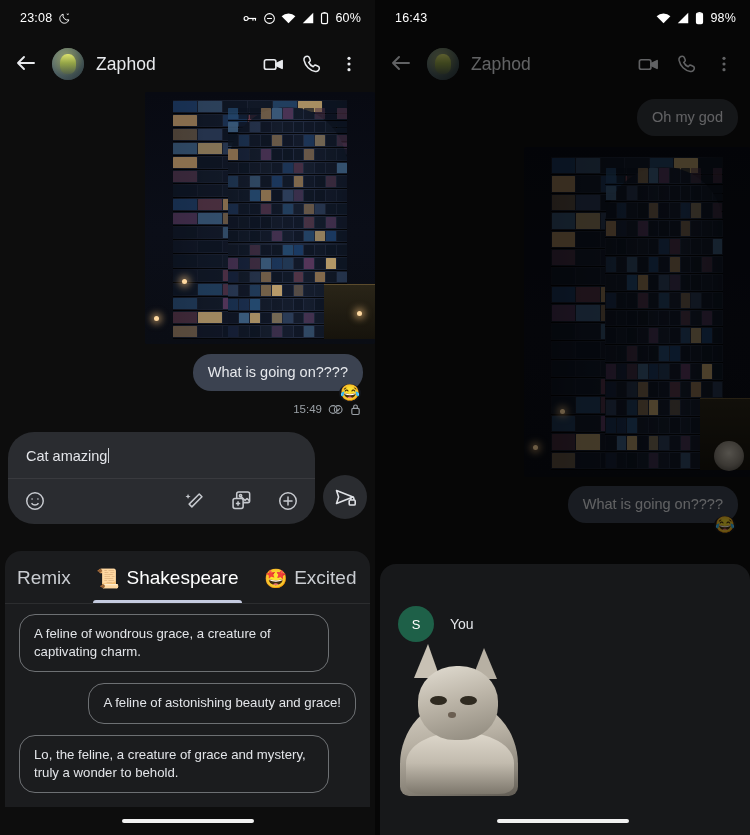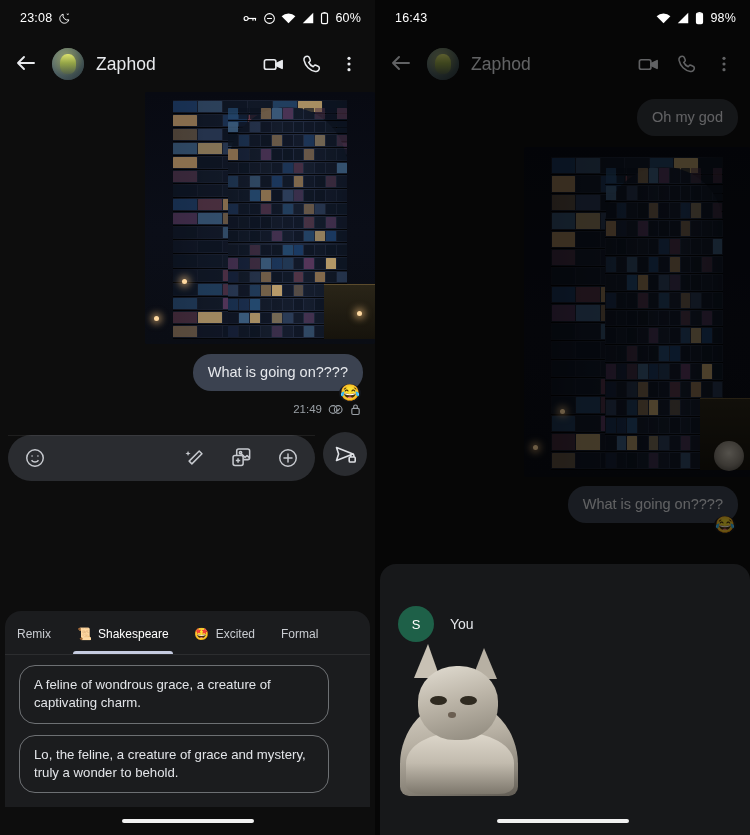--- a/index.html
+++ b/index.html
@@ -129,21 +129,21 @@
   }
 
   
   .suggest {
     position: absolute; left: 5px; right: 5px; bottom: 28px;
     background: #1b1c1e; border-radius: 16px 16px 0 0;
     padding-top: 2px;
   }
   .tabs { display: flex; align-items: center; padding: 0 12px; position: relative; }
   .tab {
-    padding: 14px 0 13px; margin-right: 26px; font-size: 12px;
+    padding: 14px 0 13px; margin-right: 26px; font-size: 19px;
     color: #c9ccd1; display: flex; align-items: flex-start; gap: 6px;
     position: relative; white-space: nowrap;
   }
   .tab.active { color: #ffffff; }
   .tab.active::after {
     content: ""; position: absolute; left: -4px; right: -4px; bottom: 0;
     height: 3px; background: #c5cbe0; border-radius: 3px 3px 0 0;
   }
   .tabs-line { height: 1px; background: rgba(255,255,255,.08); }
   .suggest-list { padding: 10px 14px 14px; display: flex; flex-direction: column; gap: 11px; }
@@ -670,39 +670,42 @@
           <div class="lamp" style="left:92%;bottom:11%"></div>
         </div>
       </div>
 
       <div class="bubble-row out" style="position:relative">
         <div class="bubble out">What is going on????</div>
         <span class="reaction-emoji" style="right:14px;bottom:-11px">😂</span>
       </div>
 
       <div class="meta-row">
-        <span>21:49</span>
+        <span>15:49</span>
         <span class="ic">
           <svg width="16" height="13" viewBox="0 0 22 16" fill="none" stroke="#9aa0a6" stroke-width="1.5">
             <circle cx="7" cy="8" r="5.3"></circle>
               <circle cx="14" cy="8" r="5.3"></circle>
             <path d="M11.6 8l1.8 1.9 3-3.6"></path>
           </svg>
         </span>
         <span class="ic">
           <svg width="11" height="13" viewBox="0 0 14 17" fill="none" stroke="#9aa0a6" stroke-width="1.5">
             <rect x="2.2" y="7" width="9.6" height="8" rx="1.6"></rect>
             <path d="M4.6 7V5a2.4 2.4 0 0 1 4.8 0v2"></path>
           </svg>
         </span>
       </div>
     </div>
 
     <div class="composer-wrap" style="top:432px">
       <div class="composer-main">
+        <div class="composer-text">
+          <span>Cat amazing</span><span class="caret"></span>
+        </div>
         <div class="composer-divider"></div>
         <div class="composer-icons">
           <span class="ic">
             <svg width="22" height="22" viewBox="0 0 24 24" fill="none" stroke="#c7cacf" stroke-width="1.6">
               <circle cx="12" cy="12" r="9"></circle>
               <circle cx="8.8" cy="9.8" r=".9" fill="#c7cacf" stroke="none"></circle>
               <circle cx="15.2" cy="9.8" r=".9" fill="#c7cacf" stroke="none"></circle>
               <path d="M8.2 14.4c1 1.3 2.3 2 3.8 2s2.8-.7 3.8-2"></path>
             </svg>
           </span>
@@ -754,20 +757,21 @@
           <span>🤩</span>
           <span>Excited</span>
         </div>
         <div class="tab">
           <span>Formal</span>
         </div>
       </div>
       <div class="tabs-line"></div>
       <div class="suggest-list">
         <div class="sg">A feline of wondrous grace, a creature of captivating charm.</div>
+        <div class="sg right-align">A feline of astonishing beauty and grace!</div>
         <div class="sg">Lo, the feline, a creature of grace and mystery, truly a wonder to behold.</div>
       </div>
     </div>
 
     <div class="navbar">
       <div class="nav-pill"></div>
     </div>
   </div>
 
   <div class="phone right">

